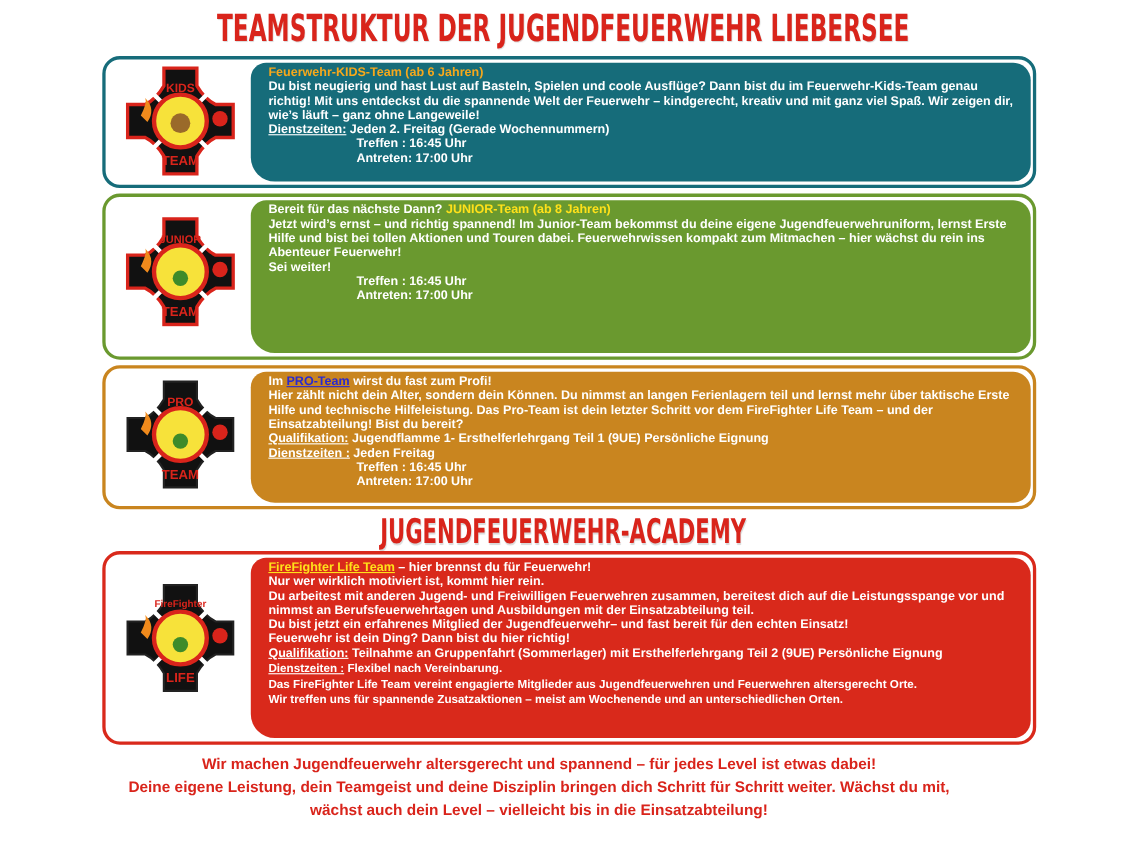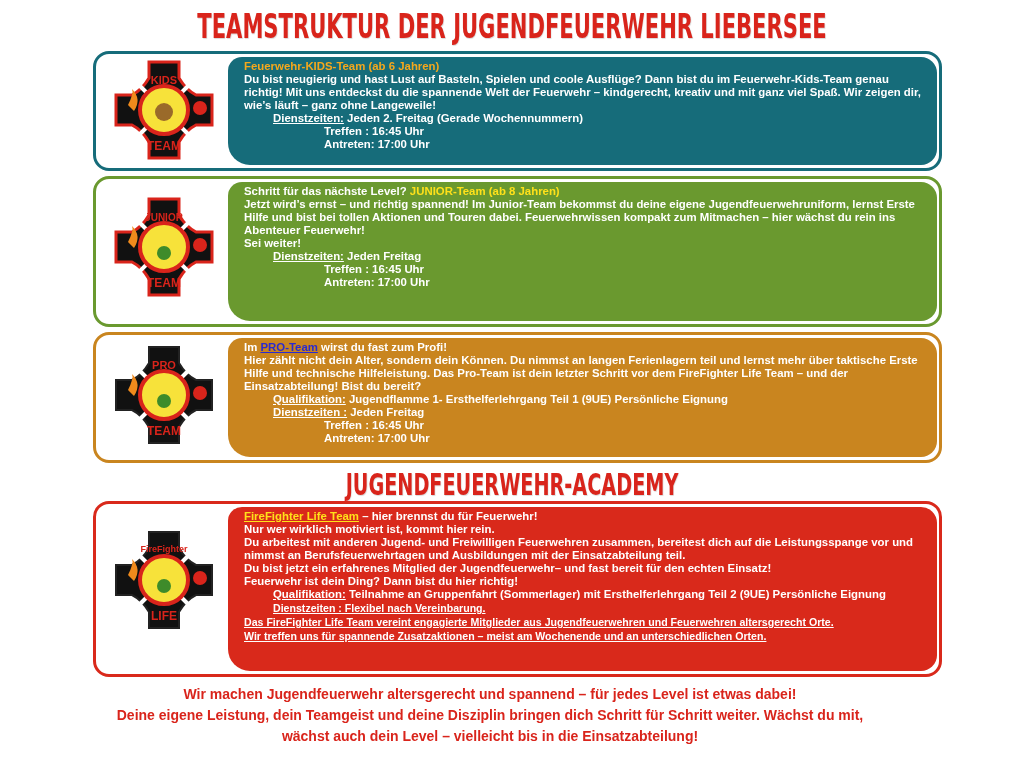--- a/index.html
+++ b/index.html
@@ -32,24 +32,24 @@
   .pro { top: 332px; height: 131px; border-color: #c9851f; }
   .pro .panel { background: #c9851f; }
   .life { top: 501px; height: 176px; border-color: #d9291b; }
   .life .panel { background: #d9291b; }
 
   .panel p { margin: 0; }
   .hl-orange { color: #f6a81c; }
   .hl-yellow { color: #ffe11a; }
   .hl-link { color: #2a2ad0; text-decoration: underline; text-align: right; }
   .hl-life { color: #ffe11a; text-decoration: underline; text-align: right; }
-  .lbl { text-decoration: underline; font-weight: bold; margin-left: 29px; }
+  .lbl { text-decoration: underline; font-weight: bold; }
   .row { margin-top: 3px; }
   .indent { padding-left: 80px; margin-top: 2px; }
-  .small { font-size: 10.6px; line-height: 14px; text-decoration: underline; }
+  .small { font-size: 10.6px; line-height: 14px; }
 
   .badge { position: absolute; left: 18px; width: 100px; height: 100px; }
   .kids .badge { top: 6px; }
   .junior .badge { top: 18px; }
   .pro .badge { top: 10px; }
   .life .badge { top: 26px; }
 
   .footer {
     position: absolute; left: 0; top: 684px; width: 980px; text-align: center;
     color: #d9241b; font-weight: bold; font-size: 14px; line-height: 21px;
@@ -91,24 +91,23 @@
     <use href="#cross" fill="#111" stroke="#d9241b" stroke-width="3"></use>
     <path d="M50,50 L8,8 M50,50 L92,8 M50,50 L8,92 M50,50 L92,92" stroke="#fff" stroke-width="4"></path>
     <circle cx="50" cy="50" r="24" fill="#f7e23a" stroke="#d9241b" stroke-width="4"></circle>
     <circle cx="50" cy="56" r="7" fill="#3e8b2a"></circle>
     <path d="M14,45 q6,-12 4,-16 q10,10 2,22 z" fill="#f08a1c"></path>
     <circle cx="86" cy="48" r="7" fill="#d9241b"></circle>
     <text x="50" y="24" font-size="10" font-weight="bold" fill="#d9241b" text-anchor="middle" font-family="Liberation Sans, sans-serif">JUNIOR</text>
     <text x="50" y="90" font-size="12" font-weight="bold" fill="#d9241b" text-anchor="middle" font-family="Liberation Sans, sans-serif">TEAM</text>
   </svg>
   <div class="panel">
-    <p><span>Schritt für das nächste Level? </span><span class="hl-yellow">JUNIOR-Team (ab 8 Jahren)</span></p>
+    <p><span>Bereit für das nächste Dann? </span><span class="hl-yellow">JUNIOR-Team (ab 8 Jahren)</span></p>
     <p>Jetzt wird’s ernst – und richtig spannend! Im Junior-Team bekommst du deine eigene Jugendfeuerwehruniform, lernst Erste Hilfe und bist bei tollen Aktionen und Touren dabei. Feuerwehrwissen kompakt zum Mitmachen – hier wächst du rein ins Abenteuer Feuerwehr!</p>
     <p>Sei weiter!</p>
-    <p class="row"><span class="lbl">Dienstzeiten:</span><span> Jeden Freitag</span></p>
     <p class="indent">Treffen   :  16:45 Uhr</p>
     <p class="indent">Antreten: 17:00 Uhr</p>
   </div>
 </div>
 
 <div class="card pro">
   <svg class="badge" viewBox="0 0 100 100">
     <use href="#cross" fill="#111" stroke="#222" stroke-width="2"></use>
     <path d="M50,50 L8,8 M50,50 L92,8 M50,50 L8,92 M50,50 L92,92" stroke="#fff" stroke-width="4"></path>
     <circle cx="50" cy="50" r="24" fill="#f7e23a" stroke="#d9241b" stroke-width="4"></circle>

